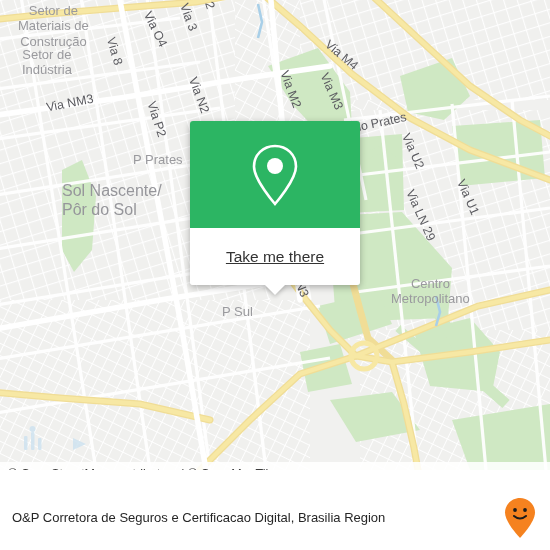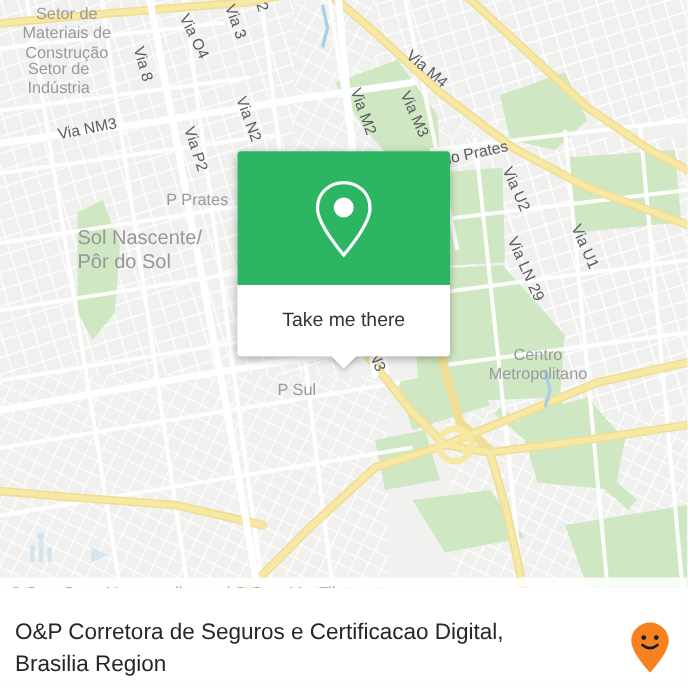--- a/index.html
+++ b/index.html
@@ -70,20 +70,21 @@
     height: 57px;
     border-radius: 0 0 3px 3px;
     display: flex;
     align-items: center;
     justify-content: center;
     color: #333333;
     font-size: 15.5px;
     cursor: pointer;
     position: relative;
     z-index: 2;
+    text-decoration: underline;
   }
   .popup-tail {
     position: absolute;
     left: 50%;
     bottom: -10px;
     margin-left: -11px;
     width: 0; height: 0;
     border-left: 11px solid transparent;
     border-right: 11px solid transparent;
     border-top: 11px solid #ffffff;
@@ -117,21 +118,21 @@
     width: 550px;
     height: 64px;
     background: #ffffff;
     display: flex;
     align-items: center;
     justify-content: space-between;
     z-index: 60;
   }
   .footer-title {
     padding-left: 12px;
-    font-size: 18px;
+    font-size: 13px;
     color: #262626;
     line-height: 1.45;
     max-width: 395px;
   }
   .brand {
     display: flex;
     align-items: center;
     padding-right: 14px;
     gap: 1px;
   }

